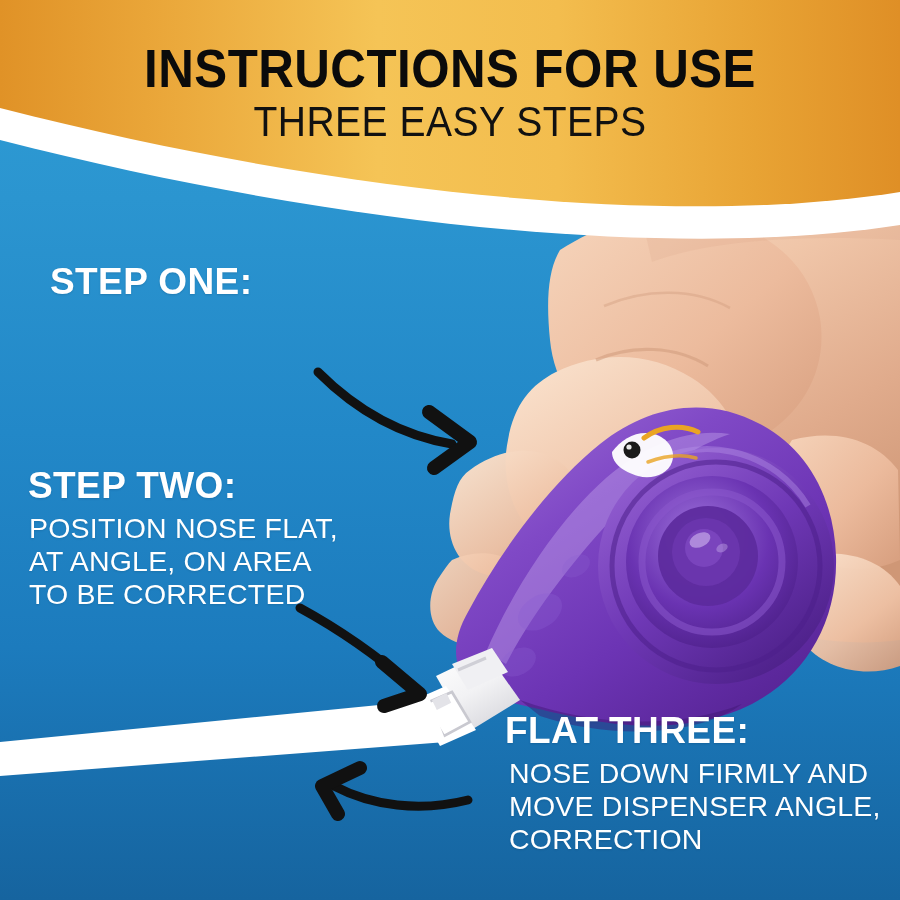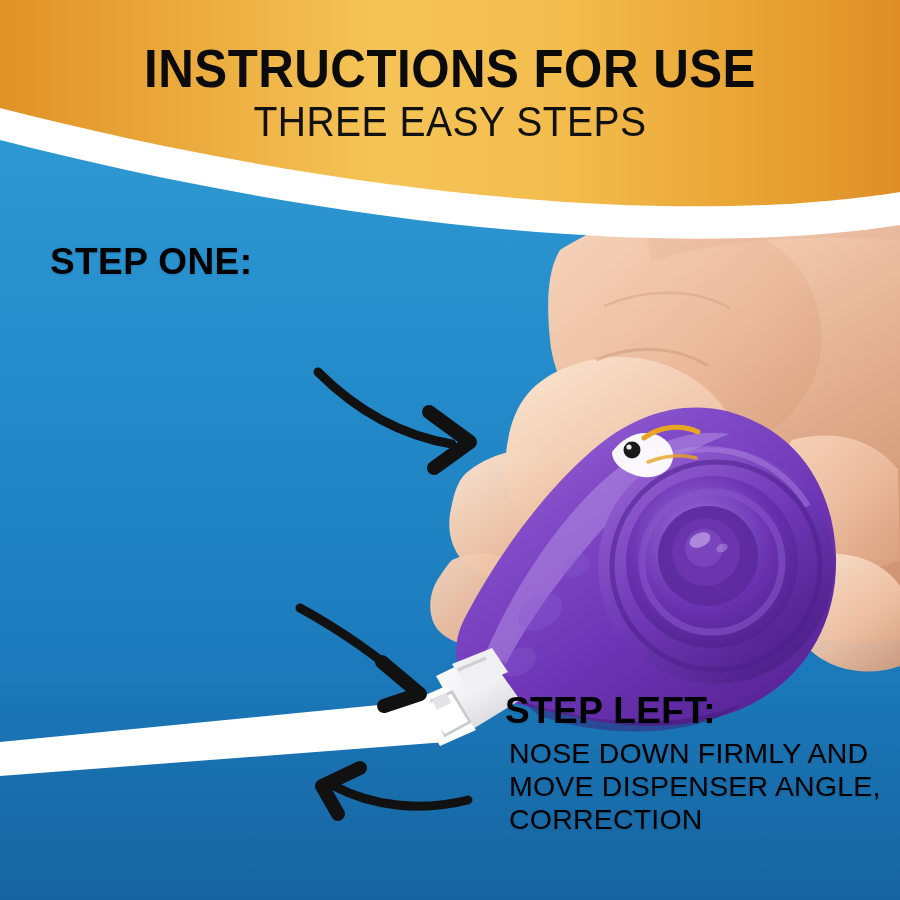--- a/index.html
+++ b/index.html
@@ -38,21 +38,21 @@
     font-weight:normal;
     letter-spacing:0.5px;
     transform:scaleX(.93);
     white-space:nowrap;
   }
 
   
   .photo{position:absolute;top:0;left:0;width:900px;height:900px;pointer-events:none;}
 
   
-  .step{position:absolute;color:#000000;}
+  .step{position:absolute;color:#ffffff;margin-top:20px;}
   .step-head{
     font-size:37px;font-weight:bold;letter-spacing:.4px;
     line-height:1.02;white-space:nowrap;
     text-shadow:0 1px 2px rgba(0,40,70,.18);
   }
   .step-body{
     font-size:28.5px;font-weight:normal;line-height:1.17;
     letter-spacing:.2px;
     text-shadow:0 1px 2px rgba(0,40,70,.15);
   }
@@ -250,23 +250,31 @@
     <g>
       <path d="M468 800 C420 812 372 806 334 786" stroke="#111111" stroke-width="9" fill="none" stroke-linecap="round"></path>
       <path d="M360 768 L322 786 L338 814" stroke="#111111" stroke-width="14" fill="none" stroke-linecap="round" stroke-linejoin="round"></path>
     </g>
   </svg>
 
   <div class="step" id="step1">
     <div class="step-head">STEP ONE:</div>
   </div>
 
+  <div class="step" id="step2">
+    <div class="step-head">STEP TWO:</div>
+    <div class="step-body">
+      <span class="ln">POSITION NOSE FLAT,</span>
+      <span class="ln">AT ANGLE, ON AREA</span>
+      <span class="ln">TO BE CORRECTED</span>
+    </div>
+  </div>
 
   <div class="step" id="step3">
-    <div class="step-head">STEP LEFT:</div>
+    <div class="step-head">FLAT THREE:</div>
     <div class="step-body">
       <span class="ln">NOSE DOWN FIRMLY AND</span>
       <span class="ln">MOVE DISPENSER ANGLE,</span>
       <span class="ln">CORRECTION</span>
     </div>
   </div>
 
 </div>
 
 </body></html>

